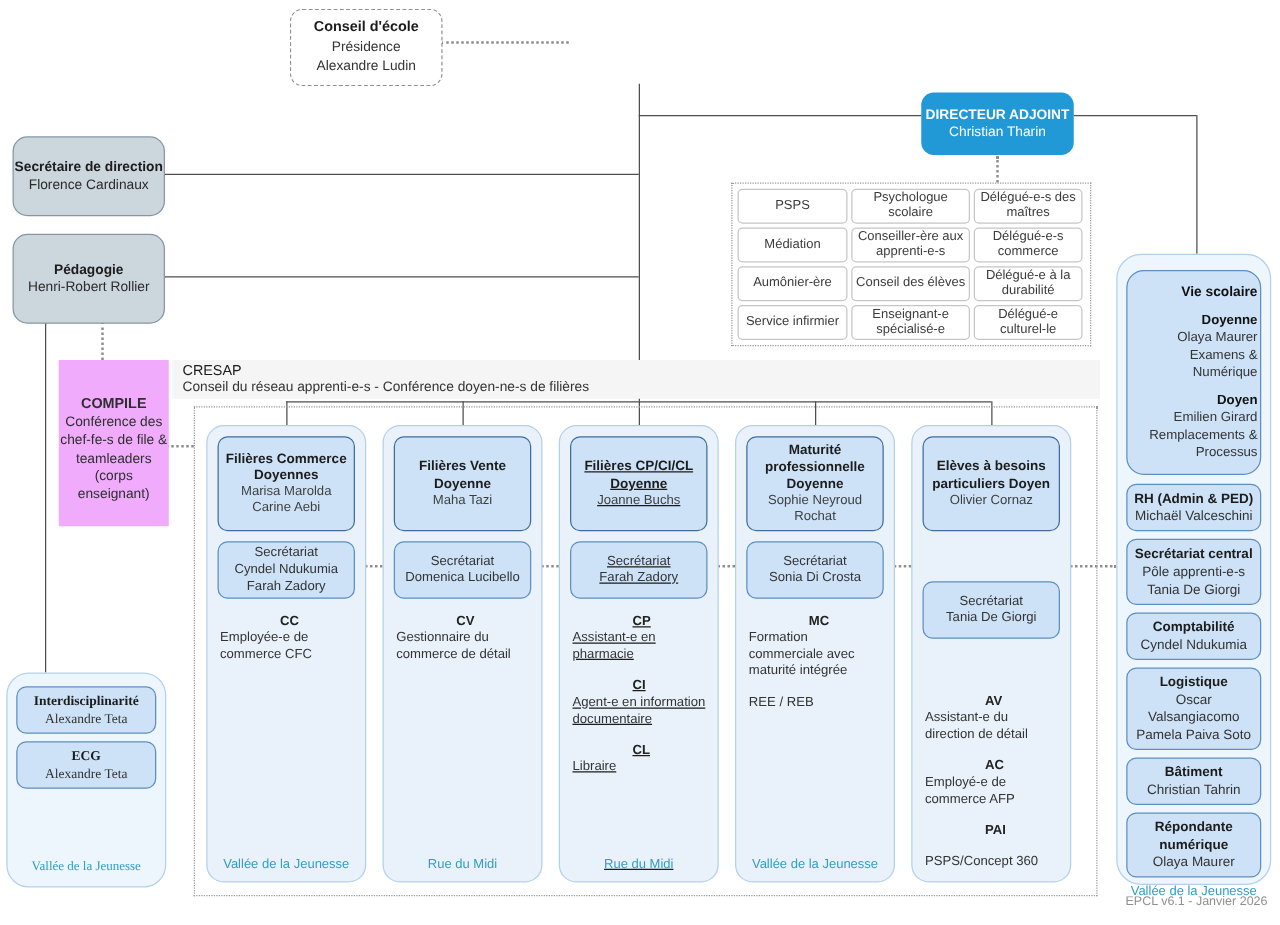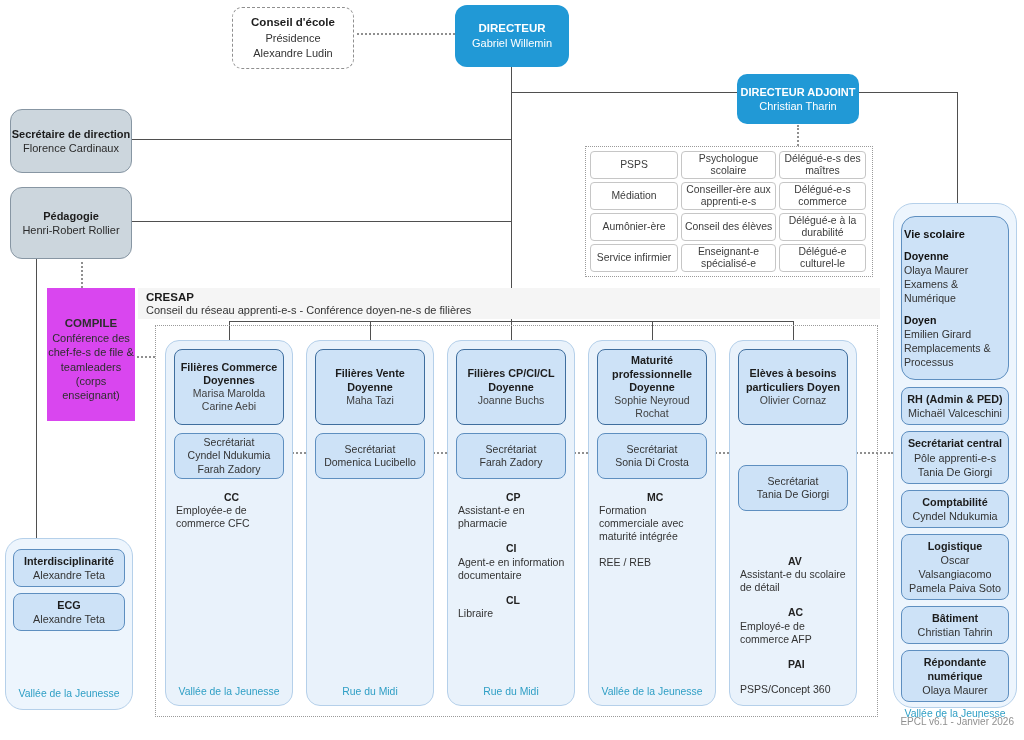--- a/index.html
+++ b/index.html
@@ -27,26 +27,26 @@
   .dashedbox .t{font-weight:bold;font-size:11.5px;}
   .dashedbox .n{font-size:11px;color:#333;}
   
   #services{position:absolute;left:585px;top:146px;width:288px;height:131px;
             border:1.5px dotted #9a9a9a;box-sizing:border-box;padding:4px;
             display:grid;grid-template-columns:88px 95px 87px;grid-auto-rows:28px;gap:3px;}
   .cell{background:#fff;border:1px solid #c6c6c6;border-radius:4px;color:#3c3c3c;
         font-size:10.4px;line-height:1.15;display:flex;align-items:center;justify-content:center;
         text-align:center;padding:0 2px;}
   
-  #compile{position:absolute;left:47px;top:288px;width:88px;height:133px;background:#d946ef;
+  #compile{position:absolute;left:47px;top:288px;width:88px;height:133px;background:#f0abfc;
            text-align:center;font-size:11px;line-height:1.3;color:#2e2e2e;box-sizing:border-box;padding-top:28px;}
   #compile .t{font-weight:bold;font-size:11.5px;display:block;}
   #cresapband{position:absolute;left:138px;top:288px;width:742px;height:31px;background:#f5f5f5;
               box-sizing:border-box;padding:2px 0 0 8px;line-height:1.25;}
-  #cresapband .t{font-weight:bold;font-size:11.5px;display:block;}
+  #cresapband .t{font-weight:normal;font-size:11.5px;display:block;}
   #cresapband .s{font-size:11px;color:#333;display:block;}
   #cresapbox{position:absolute;left:155px;top:325px;width:723px;height:392px;
              border:1.5px dotted #9a9a9a;box-sizing:border-box;}
   
   .col{position:absolute;top:340px;width:128px;height:366px;background:#e9f2fb;
        border:1px solid #b5d0ea;border-radius:14px;box-sizing:border-box;
        display:flex;flex-direction:column;padding:8px 8px 8px 8px;}
   .col-header{height:76px;flex:none;background:#cde2f7;border:1.3px solid #3f6e9e;border-radius:8px;
        display:flex;flex-direction:column;justify-content:center;align-items:center;text-align:center;
        font-size:10.8px;line-height:1.22;box-sizing:border-box;padding:2px;}
@@ -56,31 +56,31 @@
        display:flex;flex-direction:column;justify-content:center;align-items:center;text-align:center;
        font-size:10.5px;line-height:1.25;color:#333;box-sizing:border-box;}
   .col-body{margin-top:12px;font-size:10.5px;line-height:1.25;color:#333;padding-left:2px;}
   .item{margin-bottom:12px;}
   .item-code{display:block;font-weight:bold;color:#222;margin-left:48px;}
   .item-label{display:block;}
   .col-loc{margin-top:auto;text-align:center;color:#2f9fc5;font-size:10.4px;flex:none;}
   
   #leftbottom{position:absolute;left:5px;top:538px;width:128px;height:172px;background:#edf5fd;
        border:1px solid #b5d0ea;border-radius:18px;box-sizing:border-box;display:flex;
-       flex-direction:column;padding:10px 7px 10px 7px;}
+       flex-direction:column;padding:10px 7px 10px 7px;font-family:Liberation Serif, serif;}
   .minibox{background:#cde2f7;border:1.2px solid #5e8fc0;border-radius:8px;text-align:center;
        font-size:10.8px;line-height:1.3;padding:4px 2px;margin-bottom:6px;color:#333;}
   .minibox .t{font-weight:bold;color:#1c1c1c;display:block;}
   .minibox .l{display:block;}
   .loc{margin-top:auto;text-align:center;color:#2f9fc5;font-size:10.4px;}
   
   #sidebar{position:absolute;left:893px;top:203px;width:124px;height:505px;background:#edf5fd;
        border:1px solid #b5d0ea;border-radius:20px;box-sizing:border-box;display:flex;
        flex-direction:column;padding:12px 7px 12px 7px;}
-  #viebox{background:#cde2f7;border:1.2px solid #5e8fc0;border-radius:14px;text-align:left;
+  #viebox{background:#cde2f7;border:1.2px solid #5e8fc0;border-radius:14px;text-align:right;
        font-size:10.6px;line-height:1.3;padding:10px 2px;margin-bottom:7px;color:#333;}
   #viebox .t{font-weight:bold;color:#111;display:block;margin-bottom:9px;font-size:11px;}
   #viebox .r{font-weight:bold;color:#111;display:block;margin-top:9px;}
   #viebox .l{display:block;}
   .footnote{position:absolute;left:880px;top:716px;width:134px;text-align:right;
        font-size:10px;color:#909090;}
 </style>
 </head>
 <body>
 
@@ -107,24 +107,20 @@
   <div class="dh" style="left:567px;top:452px;width:29px;"></div>
   <div class="dh" style="left:708px;top:452px;width:29px;"></div>
   <div class="dh" style="left:849px;top:452px;width:44px;"></div>
 
   <div class="dashedbox" style="left:232px;top:7px;width:120px;height:60px;">
     <span class="t">Conseil d'école</span>
     <span class="n">Présidence</span>
     <span class="n">Alexandre Ludin</span>
   </div>
 
-  <div class="bluebox" style="left:455px;top:5px;width:114px;height:62px;">
-    <span class="t">DIRECTEUR</span>
-    <span class="n">Gabriel Willemin</span>
-  </div>
 
   <div class="bluebox" style="left:737px;top:74px;width:122px;height:50px;border-radius:10px;">
     <span class="t" style="font-size:11px;">DIRECTEUR ADJOINT</span>
     <span class="n">Christian Tharin</span>
   </div>
 
   <div class="graybox" style="left:10px;top:109px;width:120px;height:62px;">
     <span class="t">Secrétaire de direction</span>
     <span class="n">Florence Cardinaux</span>
   </div>
@@ -184,24 +180,31 @@
     <div class="col-header">
       <span class="t">Filières Vente Doyenne</span>
       <span class="n">Maha Tazi</span>
 
     </div>
     <div class="col-sec">
       <span>Secrétariat</span>
       <span>Domenica Lucibello</span>
 
     </div>
+    <div class="col-body">
+      <div class="item">
+        <span class="item-code">CV</span>
+        <span class="item-label">Gestionnaire du commerce de détail</span>
+      </div>
+
+    </div>
     <div class="col-loc">Rue du Midi</div>
   </div>
 
-  <div class="col" style="left:447px;">
+  <div class="col" style="left:447px;text-decoration:underline;">
     <div class="col-header">
       <span class="t">Filières CP/CI/CL Doyenne</span>
       <span class="n">Joanne Buchs</span>
 
     </div>
     <div class="col-sec">
       <span>Secrétariat</span>
       <span>Farah Zadory</span>
 
     </div>
@@ -255,21 +258,21 @@
 
     </div>
     <div class="col-sec">
       <span>Secrétariat</span>
       <span>Tania De Giorgi</span>
 
     </div>
     <div class="col-body">
       <div class="item">
         <span class="item-code">AV</span>
-        <span class="item-label">Assistant-e du scolaire de détail</span>
+        <span class="item-label">Assistant-e du direction de détail</span>
       </div>
       <div class="item">
         <span class="item-code">AC</span>
         <span class="item-label">Employé-e de commerce AFP</span>
       </div>
       <div class="item">
         <span class="item-code">PAI</span>
 
       </div>
       <div class="item">

